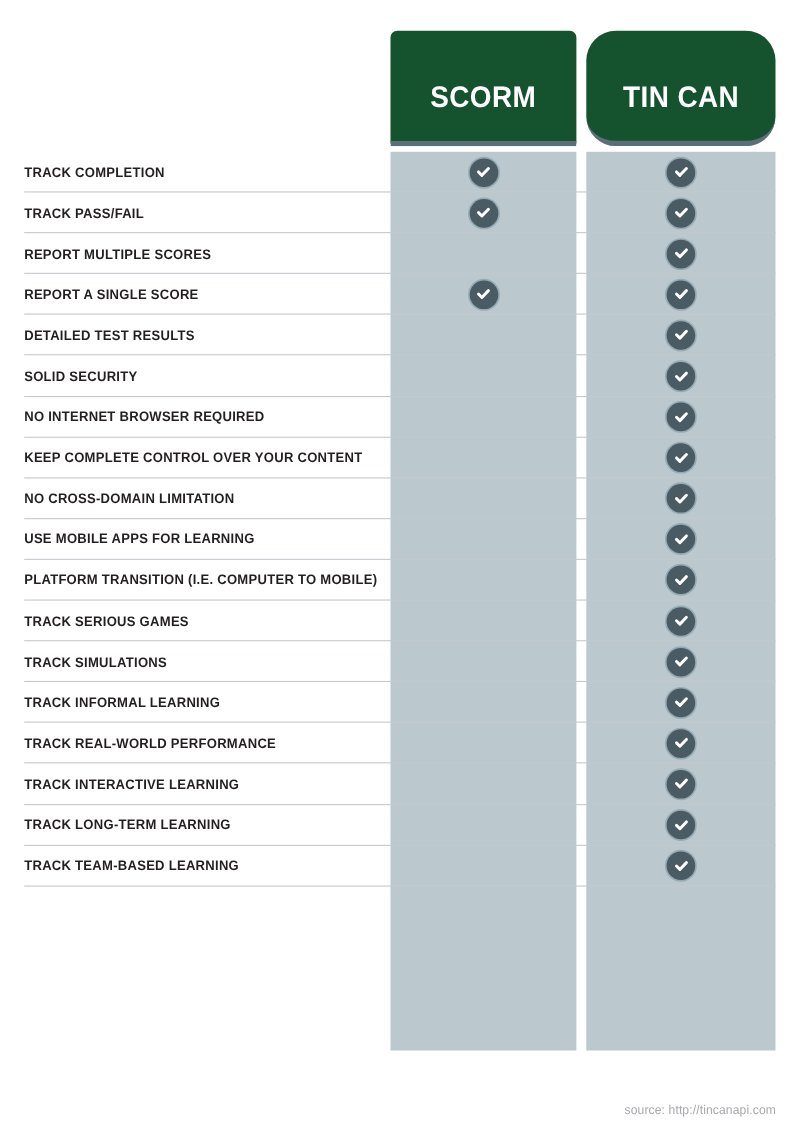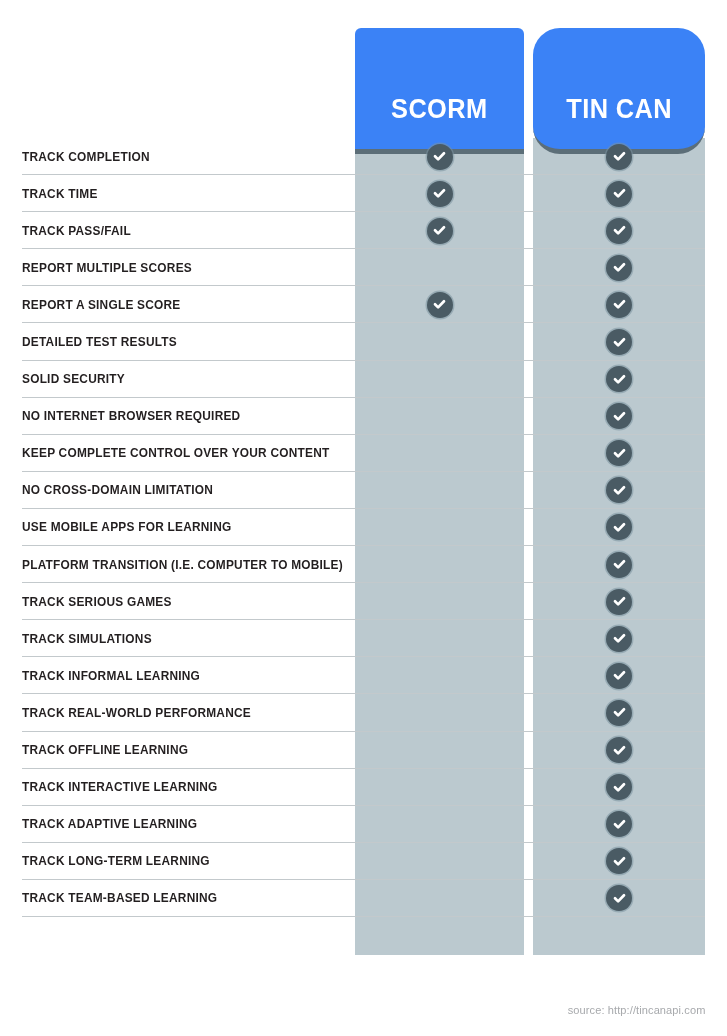--- a/index.html
+++ b/index.html
@@ -27,23 +27,23 @@
     height: 817px;
     background: #bbc9cf;
   }
   .col-band.scorm { left: 355px; width: 169px; }
   .col-band.tincan { left: 533px; width: 172px; }
 
   
   .col-header {
     position: absolute;
     top: 28px;
-    height: 126px;
+    height: 105px;
     border-radius: 6px 6px 0 0;
-    background: #3b82f6;
+    background: #14532d;
     border-bottom: 5px solid #5c6e78;
     box-sizing: border-box;
     display: flex;
     align-items: flex-end;
     justify-content: center;
   }
   .col-header.scorm { left: 355px; width: 169px; }
   .col-header.tincan { left: 533px; width: 172px; border-radius: 27px; }
 
   .col-header-label {
@@ -156,38 +156,20 @@
         <div class="cell tincan">
           <span class="check-icon">
             <svg width="15" height="15" viewBox="0 0 15 15" aria-hidden="true">
               <path d="M3 7.3 L6.1 10.4 L12 4.2" fill="none" stroke="#ffffff" stroke-width="2.7" stroke-linecap="round" stroke-linejoin="round"></path>
             </svg>
           </span>
         </div>
         <div class="row-divider"></div>
       </div>
       <div class="row">
-        <div class="row-label">TRACK TIME</div>
-        <div class="cell scorm">
-          <span class="check-icon">
-            <svg width="15" height="15" viewBox="0 0 15 15" aria-hidden="true">
-              <path d="M3 7.3 L6.1 10.4 L12 4.2" fill="none" stroke="#ffffff" stroke-width="2.7" stroke-linecap="round" stroke-linejoin="round"></path>
-            </svg>
-          </span>
-        </div>
-        <div class="cell tincan">
-          <span class="check-icon">
-            <svg width="15" height="15" viewBox="0 0 15 15" aria-hidden="true">
-              <path d="M3 7.3 L6.1 10.4 L12 4.2" fill="none" stroke="#ffffff" stroke-width="2.7" stroke-linecap="round" stroke-linejoin="round"></path>
-            </svg>
-          </span>
-        </div>
-        <div class="row-divider"></div>
-      </div>
-      <div class="row">
         <div class="row-label">TRACK PASS/FAIL</div>
         <div class="cell scorm">
           <span class="check-icon">
             <svg width="15" height="15" viewBox="0 0 15 15" aria-hidden="true">
               <path d="M3 7.3 L6.1 10.4 L12 4.2" fill="none" stroke="#ffffff" stroke-width="2.7" stroke-linecap="round" stroke-linejoin="round"></path>
             </svg>
           </span>
         </div>
         <div class="cell tincan">
           <span class="check-icon">
@@ -354,56 +336,32 @@
         <div class="cell tincan">
           <span class="check-icon">
             <svg width="15" height="15" viewBox="0 0 15 15" aria-hidden="true">
               <path d="M3 7.3 L6.1 10.4 L12 4.2" fill="none" stroke="#ffffff" stroke-width="2.7" stroke-linecap="round" stroke-linejoin="round"></path>
             </svg>
           </span>
         </div>
         <div class="row-divider"></div>
       </div>
       <div class="row">
-        <div class="row-label">TRACK OFFLINE LEARNING</div>
-        <div class="cell scorm"></div>
-        <div class="cell tincan">
-          <span class="check-icon">
-            <svg width="15" height="15" viewBox="0 0 15 15" aria-hidden="true">
-              <path d="M3 7.3 L6.1 10.4 L12 4.2" fill="none" stroke="#ffffff" stroke-width="2.7" stroke-linecap="round" stroke-linejoin="round"></path>
-            </svg>
-          </span>
-        </div>
-        <div class="row-divider"></div>
-      </div>
-      <div class="row">
         <div class="row-label">TRACK INTERACTIVE LEARNING</div>
         <div class="cell scorm"></div>
         <div class="cell tincan">
           <span class="check-icon">
             <svg width="15" height="15" viewBox="0 0 15 15" aria-hidden="true">
               <path d="M3 7.3 L6.1 10.4 L12 4.2" fill="none" stroke="#ffffff" stroke-width="2.7" stroke-linecap="round" stroke-linejoin="round"></path>
             </svg>
           </span>
         </div>
         <div class="row-divider"></div>
       </div>
       <div class="row">
-        <div class="row-label">TRACK ADAPTIVE LEARNING</div>
-        <div class="cell scorm"></div>
-        <div class="cell tincan">
-          <span class="check-icon">
-            <svg width="15" height="15" viewBox="0 0 15 15" aria-hidden="true">
-              <path d="M3 7.3 L6.1 10.4 L12 4.2" fill="none" stroke="#ffffff" stroke-width="2.7" stroke-linecap="round" stroke-linejoin="round"></path>
-            </svg>
-          </span>
-        </div>
-        <div class="row-divider"></div>
-      </div>
-      <div class="row">
         <div class="row-label">TRACK LONG-TERM LEARNING</div>
         <div class="cell scorm"></div>
         <div class="cell tincan">
           <span class="check-icon">
             <svg width="15" height="15" viewBox="0 0 15 15" aria-hidden="true">
               <path d="M3 7.3 L6.1 10.4 L12 4.2" fill="none" stroke="#ffffff" stroke-width="2.7" stroke-linecap="round" stroke-linejoin="round"></path>
             </svg>
           </span>
         </div>
         <div class="row-divider"></div>

